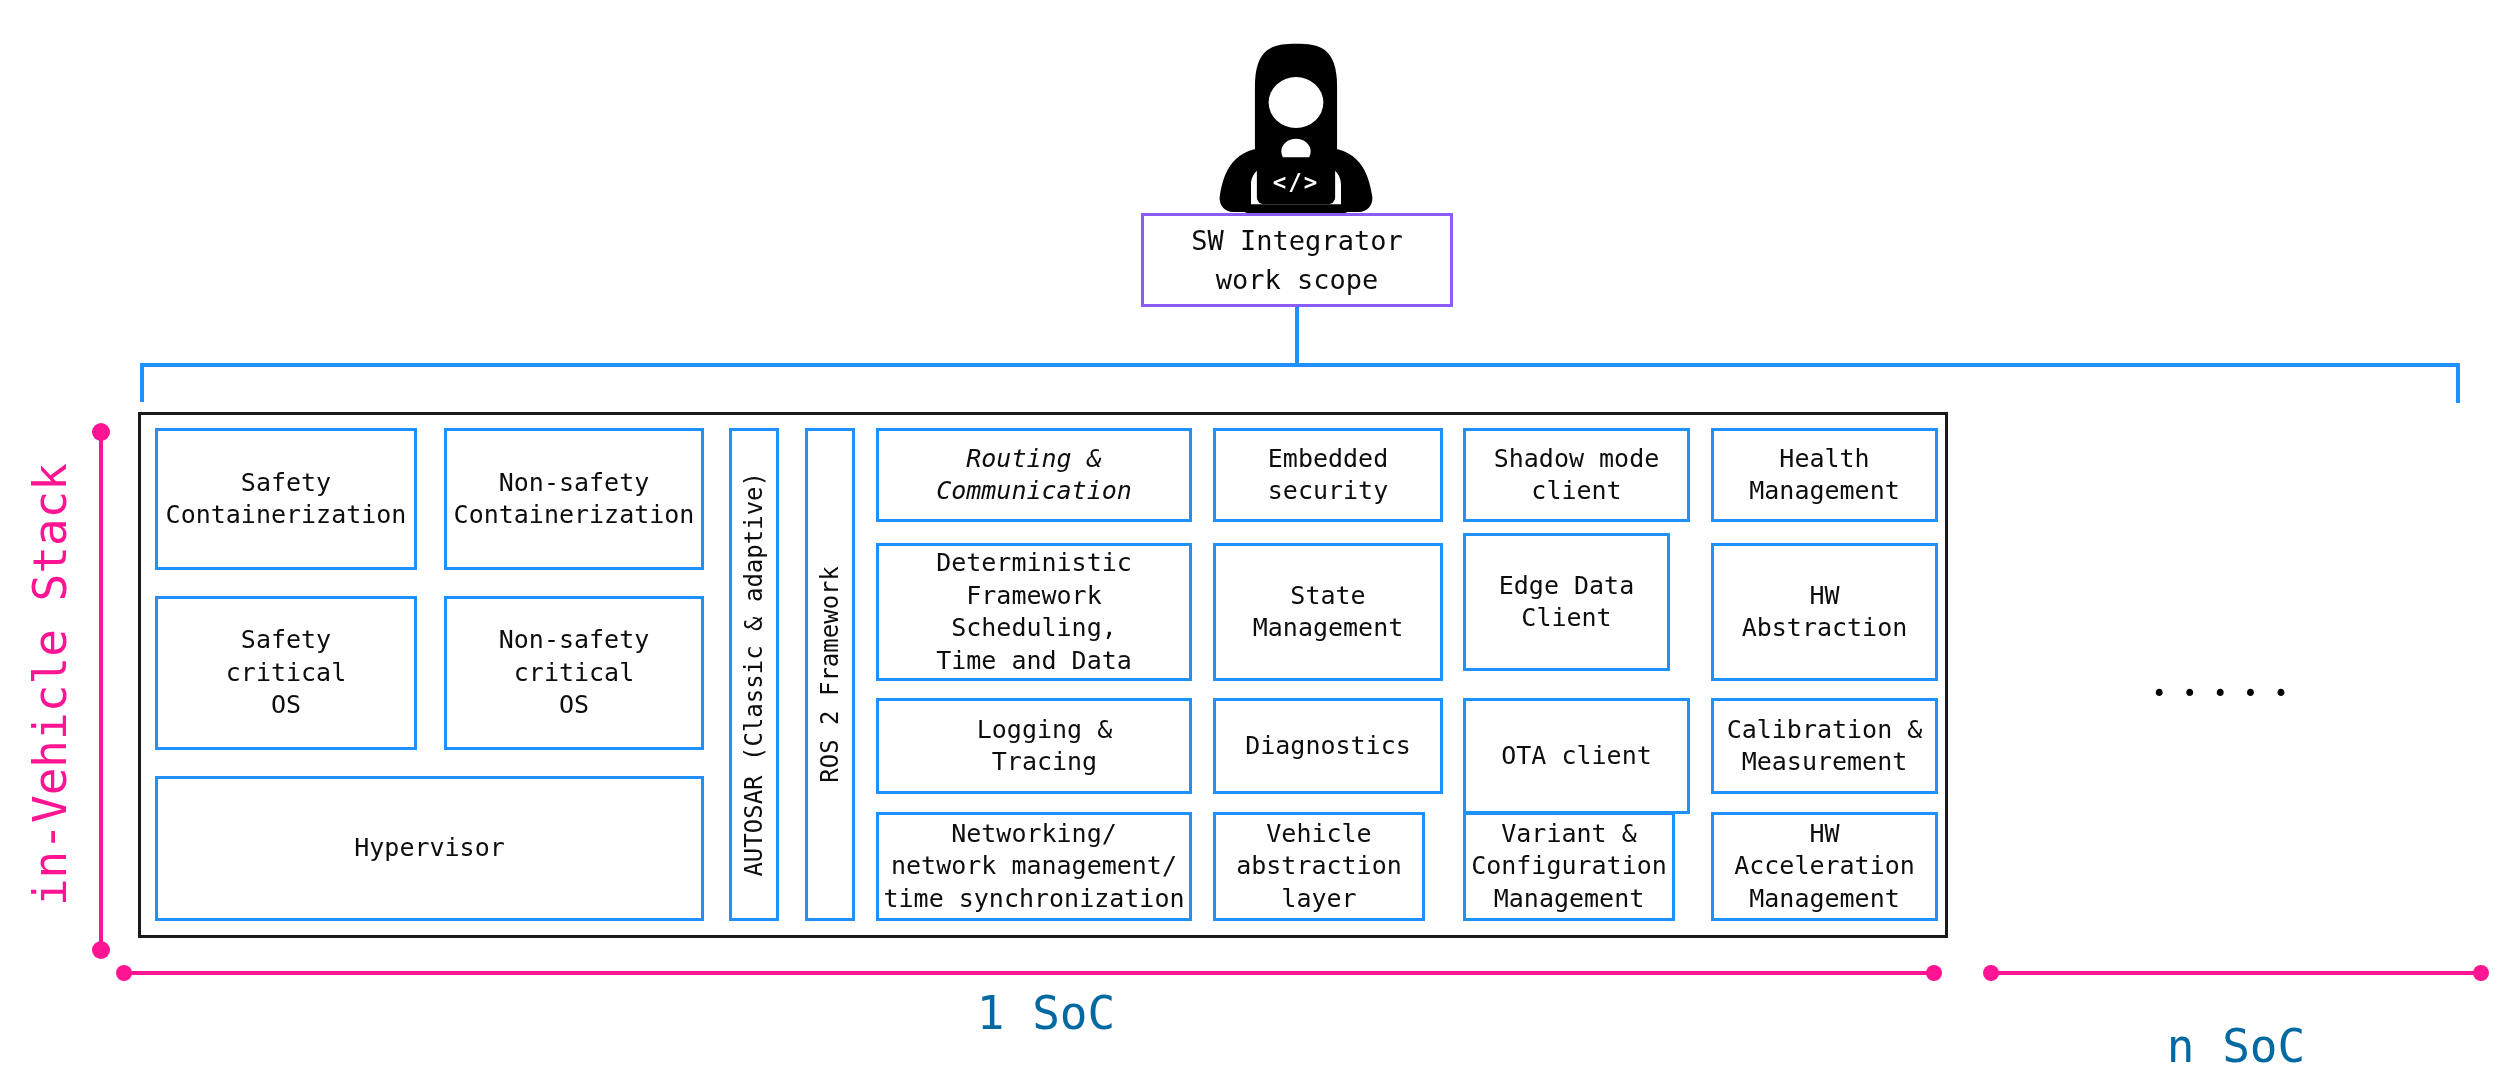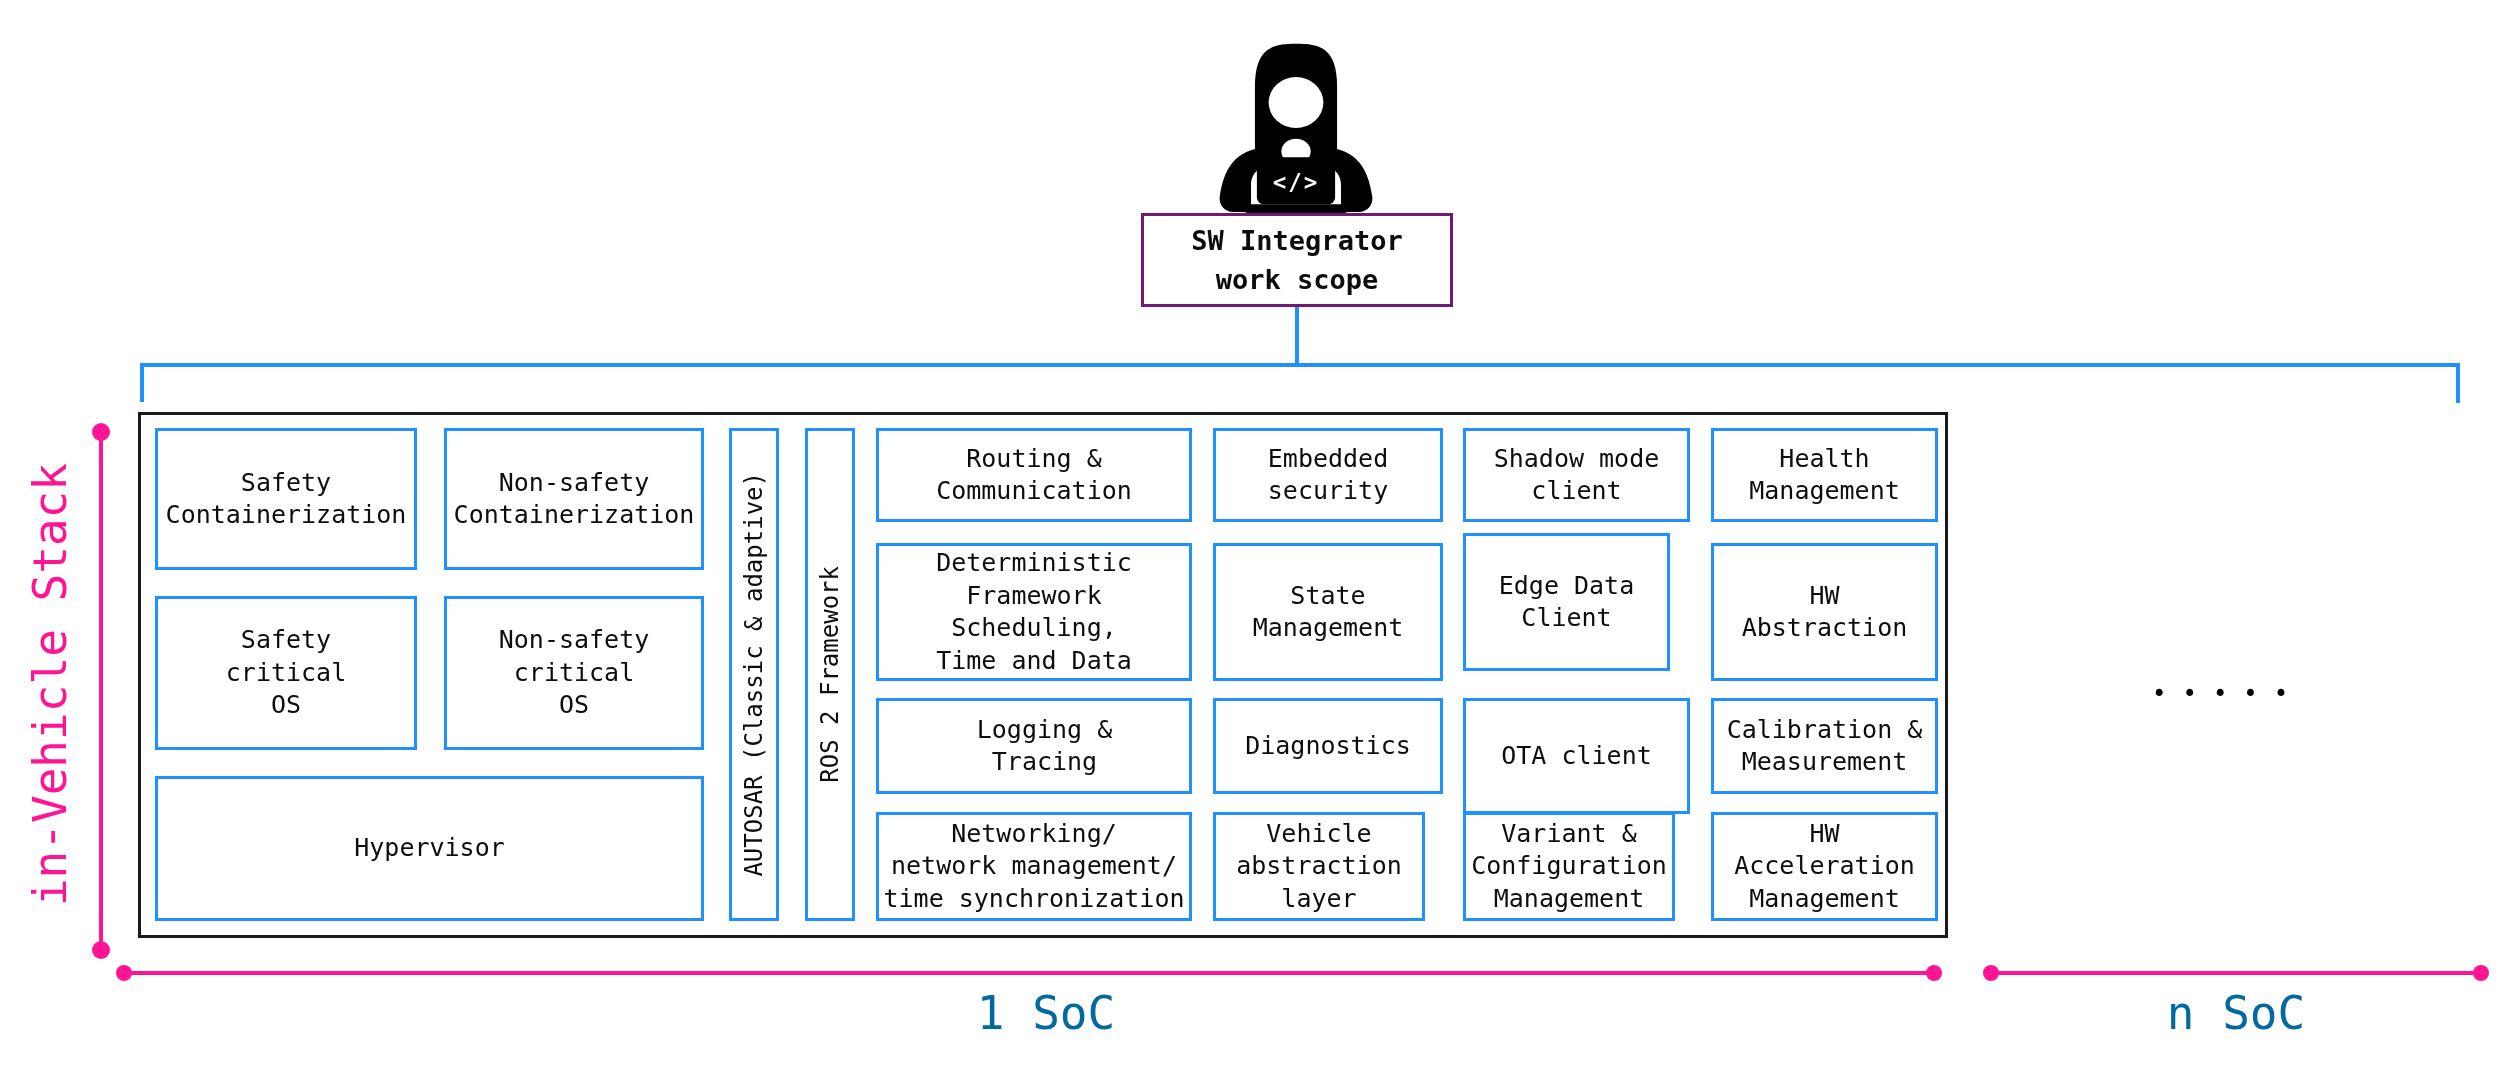--- a/index.html
+++ b/index.html
@@ -33,24 +33,24 @@
     position:absolute;box-sizing:border-box;border:3px solid #1E90FF;background:#fff;
     display:flex;align-items:center;justify-content:center;
   }
   .vtext{
     writing-mode:vertical-rl;transform:rotate(180deg);
     font-size:24px;font-weight:500;white-space:nowrap;color:#0d0d0d;
   }
   
   .sw-box{
     position:absolute;left:1141px;top:213px;width:312px;height:94px;
-    box-sizing:border-box;border:3px solid #701a75;background:#fff;
+    box-sizing:border-box;border:3px solid #8b5cf6;background:#fff;
     display:flex;align-items:center;justify-content:center;
     text-align:center;white-space:pre-line;
-    font-size:27px;line-height:1.45;font-weight:700;
+    font-size:27px;line-height:1.45;font-weight:400;
   }
   .blue-line{position:absolute;background:#1E90FF;}
   .pink-line{position:absolute;background:#FF1493;}
   .pink-dot{position:absolute;background:#FF1493;border-radius:50%;}
   .axis-label{
     position:absolute;text-align:center;
     font-size:46px;font-weight:500;color:#0369a1;white-space:nowrap;
   }
   .stack-axis-label{
     position:absolute;left:10px;top:420px;width:80px;height:530px;
@@ -126,21 +126,21 @@
     <span>Hypervisor</span>
   </div>
 
   <div class="vbar" style="left:729px;top:428px;width:50px;height:493px;">
     <span class="vtext">AUTOSAR (Classic &amp; adaptive)</span>
   </div>
   <div class="vbar" style="left:805px;top:428px;width:50px;height:493px;">
     <span class="vtext">ROS 2 Framework</span>
   </div>
 
-  <div class="blk" style="left:876px;top:428px;width:316px;height:94px;">
+  <div class="blk" style="left:876px;top:428px;width:316px;height:94px;font-style:italic;">
     <span>Routing &amp;
 Communication</span>
   </div>
   <div class="blk" style="left:1463px;top:428px;width:227px;height:94px;">
     <span>Shadow mode
 client</span>
   </div>
   <div class="blk" style="left:1213px;top:428px;width:230px;height:94px;">
     <span>Embedded
 security</span>
@@ -208,15 +208,15 @@
   <div class="cont-dots">•••••</div>
 
   <div class="pink-line" style="left:123px;top:971px;width:1811px;height:4px;"></div>
   <div class="pink-dot" style="left:116px;top:965px;width:16px;height:16px;"></div>
   <div class="pink-dot" style="left:1926px;top:965px;width:16px;height:16px;"></div>
   <div class="axis-label" style="left:896px;top:986px;width:300px;">1 SoC</div>
 
   <div class="pink-line" style="left:1991px;top:971px;width:490px;height:4px;"></div>
   <div class="pink-dot" style="left:1983px;top:965px;width:16px;height:16px;"></div>
   <div class="pink-dot" style="left:2473px;top:965px;width:16px;height:16px;"></div>
-  <div class="axis-label" style="left:2086px;top:986px;width:300px;">n SoC</div>
+  <div class="axis-label" style="left:2086px;top:1019px;width:300px;">n SoC</div>
 
 </div>
 
 </body></html>

